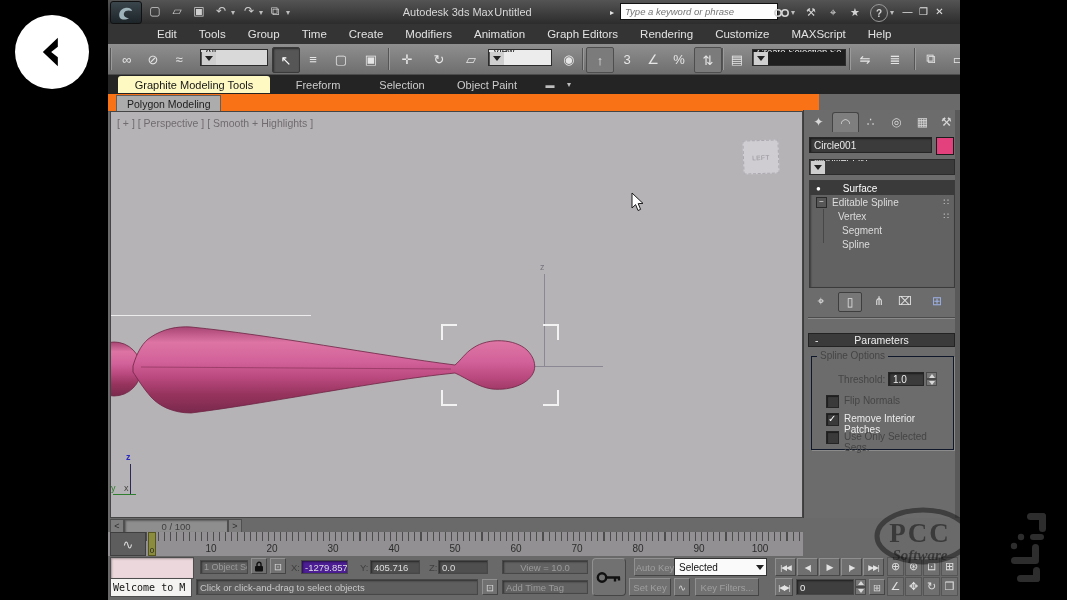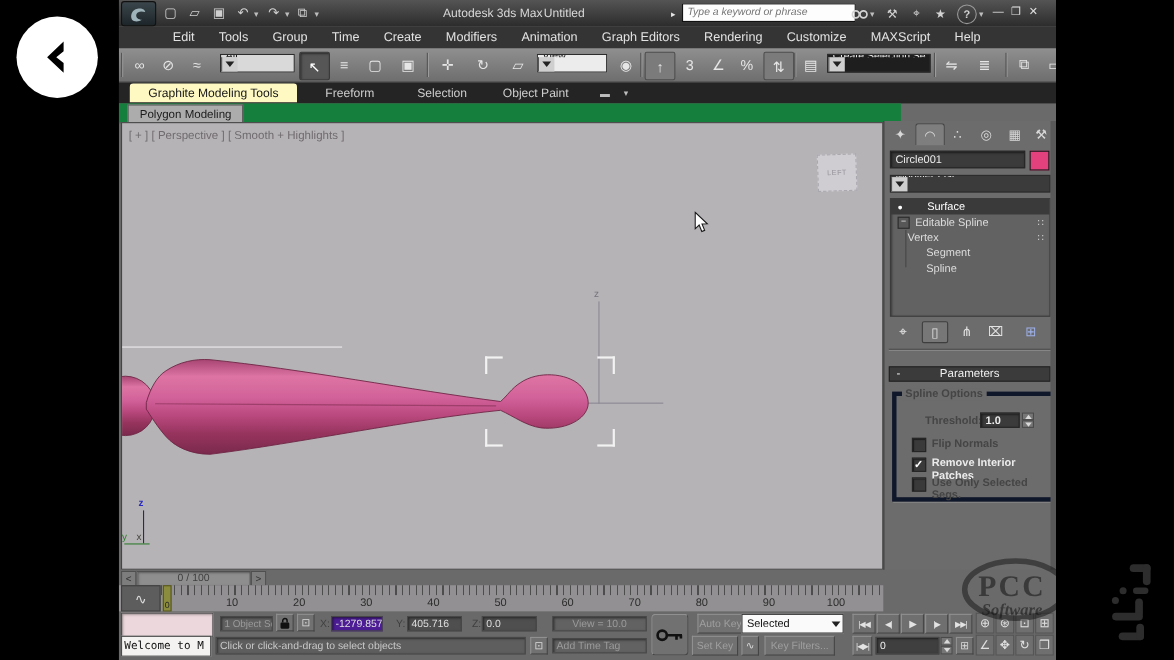--- a/index.html
+++ b/index.html
@@ -36,21 +36,21 @@
   .combo .val{flex:1;font-size:10px;display:flex;align-items:center;padding:0 4px;overflow:hidden;white-space:nowrap;}
   .combo .arr{width:14px;display:flex;align-items:center;justify-content:center;background:#cfcfcf;border-left:1px solid #555;}
   .combo .arr i{width:0;height:0;border:4px solid transparent;border-top:5px solid #222;margin-top:4px;}
   .combo.light{background:#d9d9d9;} .combo.light .val{color:#111;}
   .combo.white{background:#ececec;} .combo.white .val{color:#111;}
   .combo.dark{background:#1e1e1e;} .combo.dark .val{color:#f2f2f2;}
   
   .ribbon{left:0;top:75px;width:852px;height:19px;background:#242424;}
   .rtab{position:absolute;top:1px;height:17px;color:#cdcdcd;font-size:11px;display:flex;align-items:center;justify-content:center;cursor:pointer;}
   .rtab.active{background:#fef9c3;color:#161616;border-radius:3px 3px 0 0;}
-  .subtabs{left:0;top:94px;width:711px;height:17px;background:#15803d;border-bottom:1px solid #5a5a5a;}
+  .subtabs{left:0;top:94px;width:711px;height:17px;background:#f97316;border-bottom:1px solid #5a5a5a;}
   .subtab{position:absolute;left:8px;top:1px;height:15px;padding:0 10px;background:#acacac;border:1px solid #5f5f5f;border-bottom:none;
           color:#1c1c1c;font-size:10.5px;display:flex;align-items:center;}
   
   .viewport{left:2px;top:111px;width:693px;height:407px;background:#b6b3b6;border:1px solid #454545;box-sizing:border-box;}
   .vp-label{position:absolute;left:6px;top:5px;color:#6f6b6f;font-size:10.5px;}
   .viewcube{position:absolute;left:632px;top:28px;width:34px;height:32px;background:#d6d4d8;opacity:.8;
             border:1px dashed #a8a6ae;transform:rotate(-2deg);display:flex;align-items:center;justify-content:center;
             color:#8d8a94;font-size:6.5px;letter-spacing:.5px;}
   .corner{position:absolute;width:14px;height:14px;}
   .c-tl{border-left:2px solid #f2f2f2;border-top:2px solid #f2f2f2;}
@@ -69,37 +69,37 @@
   .swatch{position:absolute;border:1px solid #1c1c1c;}
   .stack{position:absolute;left:5px;top:70px;width:146px;height:108px;background:#626262;border:1px solid #3b3b3b;
          box-shadow:inset 1px 1px 2px rgba(0,0,0,.4);box-sizing:border-box;font-size:10px;}
   .srow{position:relative;height:14px;display:flex;align-items:center;color:#dcdcdc;}
   .srow.sel{background:#3a3a3a;color:#fff;}
   .dots{position:absolute;right:4px;color:#cfcfcf;font-size:9px;letter-spacing:1px;}
   .treeline{position:absolute;left:13px;top:28px;width:1px;height:34px;background:#474747;}
   .stool{position:absolute;top:182px;height:18px;color:#e2e2e2;font-size:12px;display:flex;align-items:center;justify-content:center;width:22px;}
   .rollhead{position:absolute;left:4px;top:223px;width:147px;height:14px;background:#3b3b3b;border:1px solid #232323;
             color:#f0f0f0;font-size:10.5px;display:flex;align-items:center;justify-content:center;box-sizing:border-box;}
-  .group{position:absolute;border:4px solid #0f172a;box-shadow:1px 1px 0 #8b8b8b;font-weight:bold;}
+  .group{position:absolute;border:1px solid #0f172a;box-shadow:1px 1px 0 #8b8b8b;}
   .glegend{position:absolute;top:-7px;left:5px;background:#6c6c6c;padding:0 3px;color:#454545;font-size:10px;}
   .plabel{position:absolute;color:#454545;font-size:10px;}
   .spinbox{position:absolute;width:11px;height:14px;display:flex;flex-direction:column;}
   .spinbox i{flex:1;background:#767676;border:1px solid #4a4a4a;display:flex;align-items:center;justify-content:center;}
   .spinbox i::after{content:"";width:0;height:0;border:3px solid transparent;}
   .spinbox i.up::after{border-bottom:4px solid #d9d9d9;margin-top:-3px;}
   .spinbox i.dn::after{border-top:4px solid #d9d9d9;margin-bottom:-3px;}
   .cb{position:absolute;width:11px;height:11px;background:#3a3a3a;border:1px solid #252525;box-shadow:inset 1px 1px 1px rgba(0,0,0,.5);}
   .cb.checked::after{content:"✓";color:#fff;font-size:10px;position:absolute;left:1px;top:-1px;}
   .pscroll{position:absolute;right:0;top:0;width:5px;height:100%;background:#595959;}
   
   .trackrow{left:0;top:518px;width:695px;height:14px;background:#6a6a6a;}
   .tb-btn{position:absolute;top:1px;width:12px;height:12px;background:#7d7d7d;border:1px solid #4f4f4f;color:#2e2e2e;
           font-size:9px;display:flex;align-items:center;justify-content:center;}
   .tb-track{position:absolute;left:16px;top:1px;width:102px;height:12px;background:#8e8e8e;border:1px solid #4f4f4f;
-            box-shadow:inset 1px 1px 2px rgba(0,0,0,.35);color:#3f3f3f;font-size:9.5px;display:flex;justify-content:center;}
+            box-shadow:inset 1px 1px 2px rgba(0,0,0,.35);color:#3f3f3f;font-size:9.5px;display:flex;align-items:center;justify-content:center;}
   .timeline{left:0;top:532px;width:695px;height:24px;background:#929092;}
   .tl-iconbox{position:absolute;left:2px;top:0;width:36px;height:24px;background:#5d5d5d;border:1px solid #3f3f3f;
               color:#dcdcdc;font-size:13px;display:flex;align-items:center;justify-content:center;box-sizing:border-box;}
   .tl-ruler{position:absolute;left:38px;top:0;width:657px;height:24px;
             background-image:repeating-linear-gradient(90deg,#4d4d4d 0,#4d4d4d 1px,transparent 1px,transparent 6.1px);
             background-size:100% 9px;background-repeat:no-repeat;}
   .tl-num{position:absolute;top:11px;transform:translateX(-50%);color:#2d2d2d;font-size:10px;}
   .playhead{position:absolute;left:2px;top:0;width:8px;height:24px;background:#8c8c3e;border:1px solid #55551f;
             color:#222;font-size:8px;display:flex;align-items:flex-end;justify-content:center;box-sizing:border-box;}
   
@@ -317,21 +317,21 @@
         <div class="srow sel">
           <span style="margin-left:6px;font-size:8px;color:#fff">●</span>
           <span style="margin-left:22px">Surface</span>
         </div>
         <div class="srow">
           <span style="margin-left:6px;width:9px;height:9px;border:1px solid #2a2a2a;background:#575757;font-size:8px;line-height:8px;text-align:center;color:#eee">−</span>
           <span style="margin-left:5px">Editable Spline</span>
           <span class="dots">∷</span>
         </div>
         <div class="srow">
-          <span style="margin-left:15px">Vertex</span>
+          <span style="margin-left:28px">Vertex</span>
           <span class="dots">∷</span>
         </div>
         <div class="srow">
           <span style="margin-left:32px">Segment</span>
         </div>
         <div class="srow">
           <span style="margin-left:32px">Spline</span>
         </div>
         <div class="treeline"></div>
       </div>

